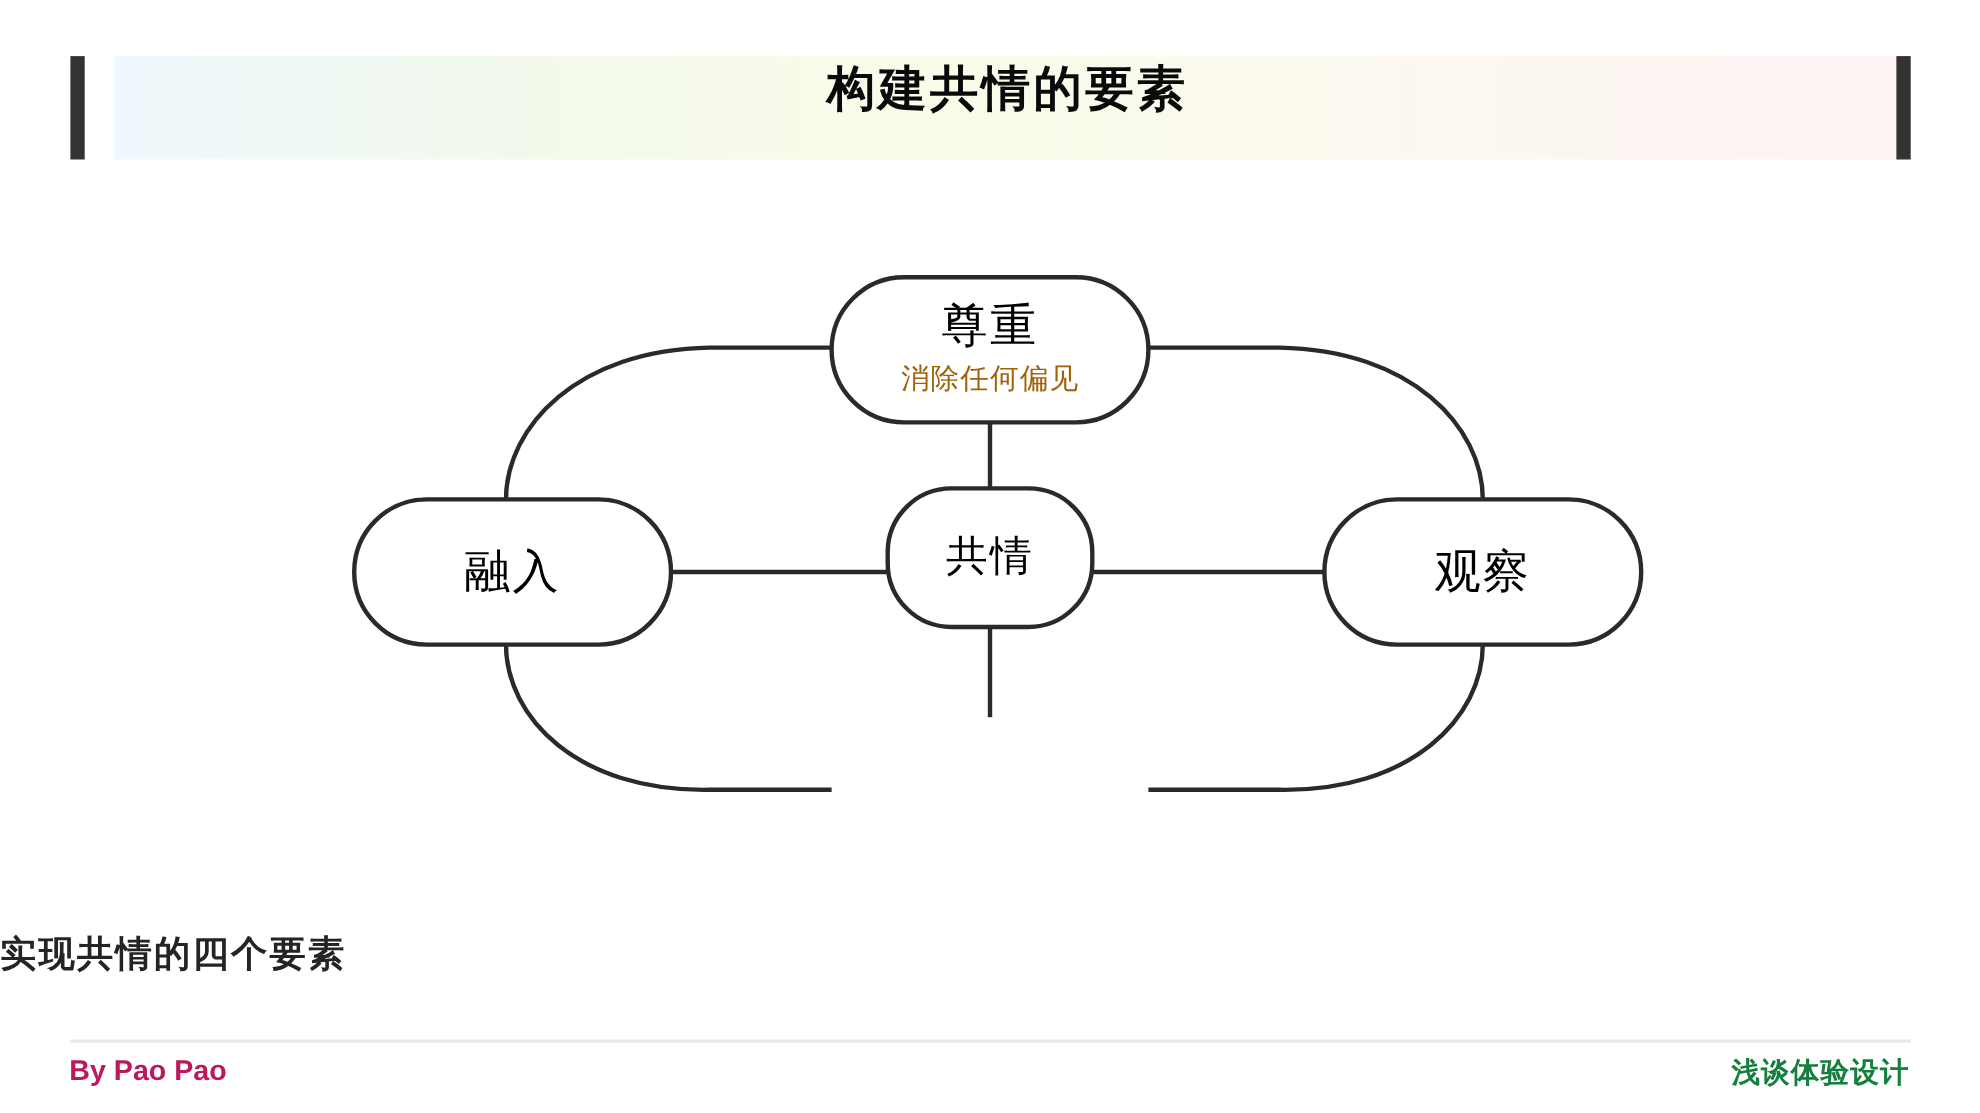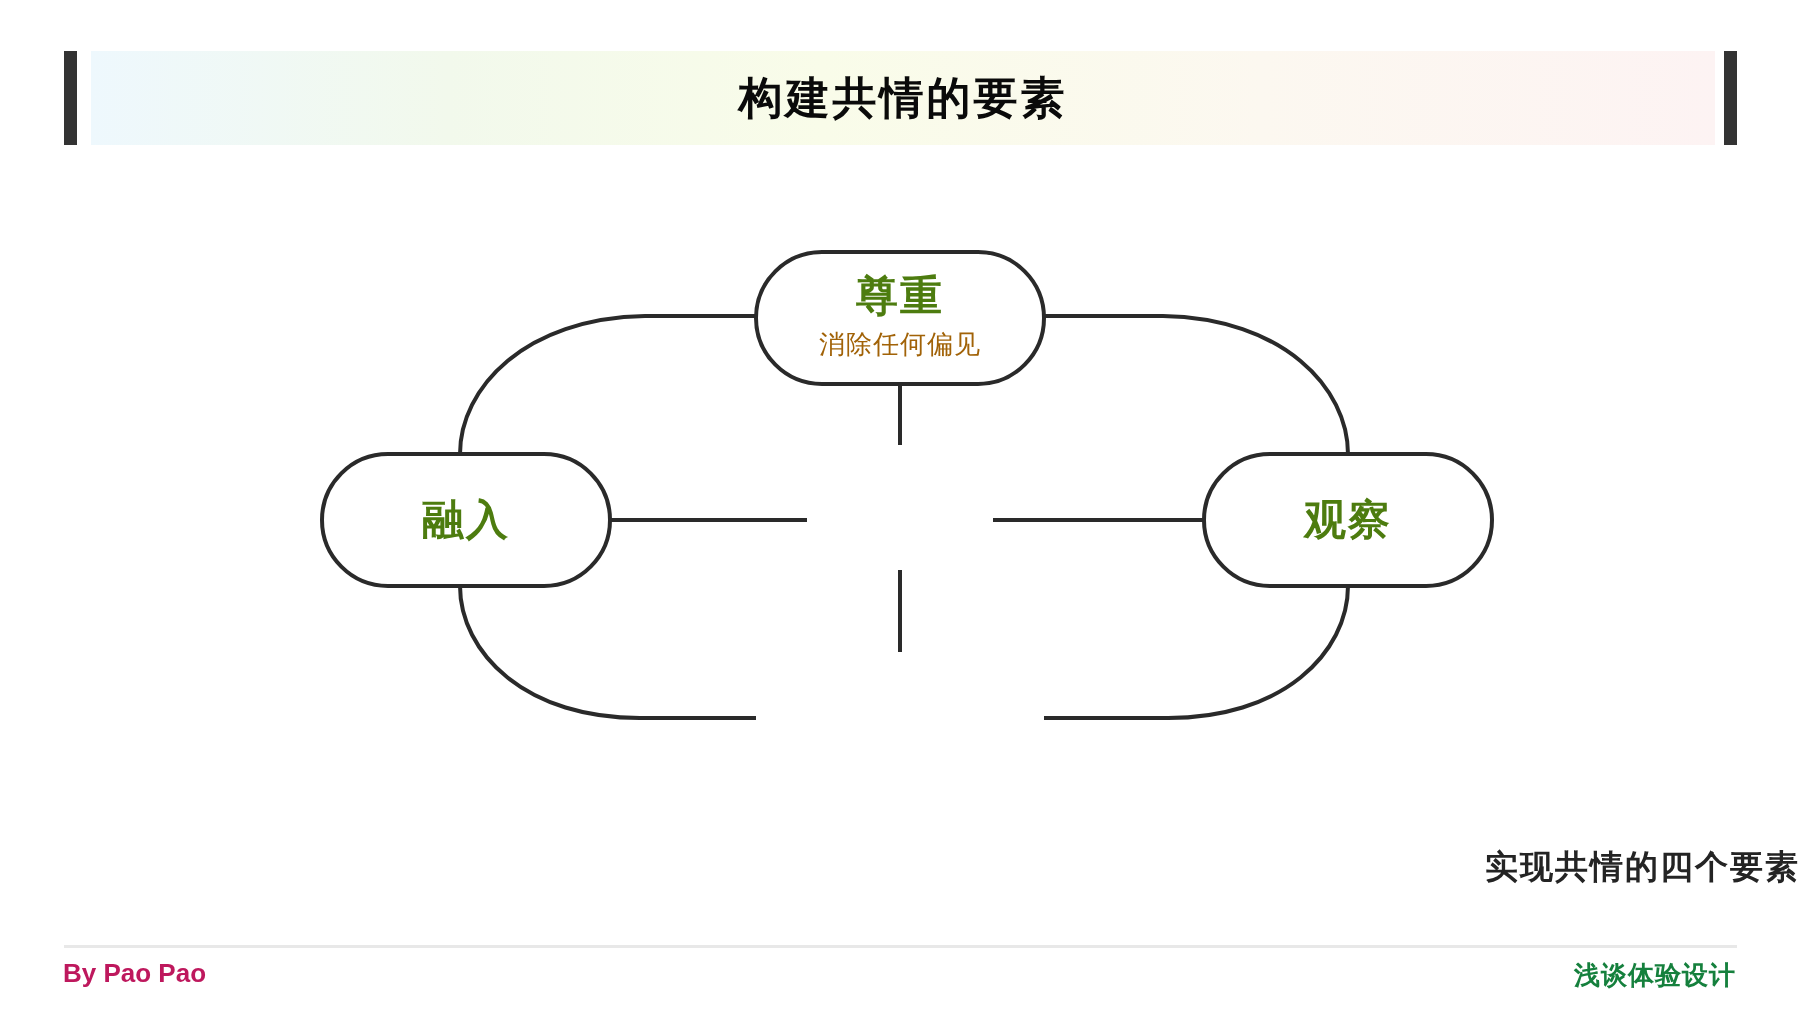--- a/index.html
+++ b/index.html
@@ -12,24 +12,24 @@
   .canvas { position: relative; width: 1800px; height: 1012px; background: #ffffff; }
 
   
   .accent-bar {
     position: absolute; top: 51px; width: 13px; height: 94px;
     background: #333333;
   }
   .accent-bar.left  { left: 64px; }
   .accent-bar.right { left: 1724px; }
   .title-banner {
-    position: absolute; left: 91px; top: 51px; width: 1624px; height: 94px;
+    position: absolute; left: 104px; top: 51px; width: 1624px; height: 94px;
     background: linear-gradient(90deg,
       #eef8fd 0%, #f2f9ec 22%, #f9fce9 45%, #fcf8f0 72%, #fdf3f3 100%);
-    display: flex; align-items: center; justify-content: center;
+    display: flex; justify-content: center;
   }
   .page-title {
     margin: 0;
     font-size: 44px; font-weight: 900; letter-spacing: 3px;
     color: #0a0a0a;
   }
 
   
   .connectors { position: absolute; left: 0; top: 0; width: 1800px; height: 1012px; }
   .connectors path { stroke: #2a2a2a; stroke-width: 4; fill: none; }
@@ -45,33 +45,33 @@
   }
   .node-outer { width: 292px; height: 136px; border-radius: 68px; }
   .node-center { width: 190px; height: 130px; border-radius: 60px; left: 805px; top: 442px; }
 
   .node-respect { left: 754px;  top: 250px; }
   .node-think   { left: 754px;  top: 650px; }
   .node-merge   { left: 320px;  top: 452px; }
   .node-observe { left: 1202px; top: 452px; }
 
   .node-title {
-    font-size: 42px; font-weight: 700; letter-spacing: 2px;
-    color: #4d7c0f; line-height: 1.05; text-align: right;
+    font-size: 42px; font-weight: 400; letter-spacing: 2px;
+    color: #000000; line-height: 1.05; text-align: right;
   }
   .node-center .node-title { font-size: 38px; }
   .node-sub {
     margin-top: 9px;
     font-size: 26px; font-weight: 400; letter-spacing: 1px;
     color: #a16207;
   }
 
   .diagram-caption {
     position: absolute; left: 0; top: 845px; width: 1800px;
-    text-align: right;
+    text-align: left;
     font-size: 33px; font-weight: 800; letter-spacing: 2px;
     color: #242424;
   }
 
   
   .footer-divider {
     position: absolute; left: 64px; top: 945px; width: 1673px; height: 3px;
     background: #e8e8e8;
   }
   .footer-author {
@@ -113,20 +113,23 @@
 
   <div class="node node-outer node-merge">
     <div class="node-title">融入</div>
   </div>
 
   <div class="node node-outer node-observe">
     <div class="node-title">观察</div>
   </div>
 
 
+  <div class="node node-center">
+    <div class="node-title">共情</div>
+  </div>
 
   <div class="diagram-caption">实现共情的四个要素</div>
 
   <div class="footer-divider"></div>
   <span class="footer-author">By Pao Pao</span>
   <span class="footer-brand">浅谈体验设计</span>
 
 </div>
 
 </body></html>

